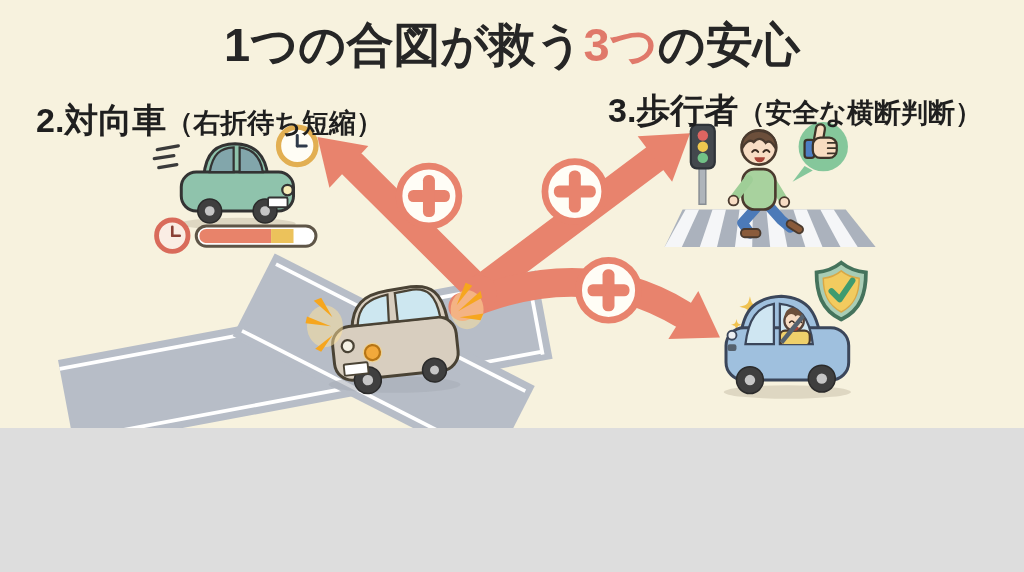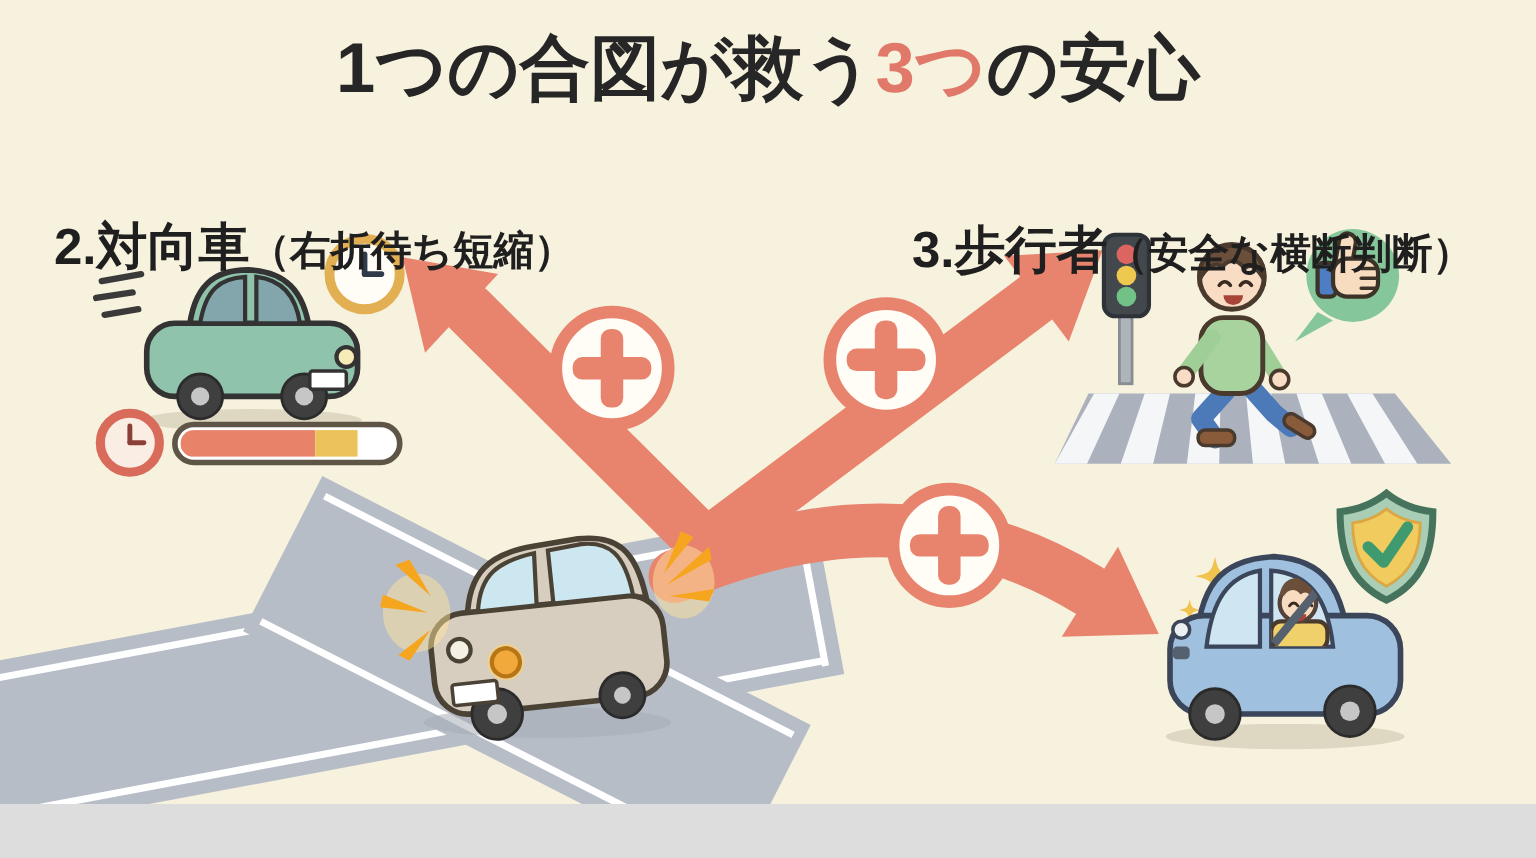--- a/index.html
+++ b/index.html
@@ -10,44 +10,44 @@
     --ink:#262626;
   }
   *{margin:0;padding:0;box-sizing:border-box;}
   html,body{width:100%;height:100%;}
   body{
     font-family:"Liberation Sans","DejaVu Sans",sans-serif;
     background:#ddd;
   }
   .stage{
     position:relative;
-    width:1024px;height:536px;
+    width:1024px;height:428px;
     background:var(--background);
     overflow:hidden;
   }
   .stage svg{position:absolute;left:0;top:0;width:100%;height:100%;display:block;}
   .c-arrow{fill:var(--arrow);}
   .c-arrow-stroke{stroke:var(--arrow);}
   .c-road{fill:var(--road);}
   .title{
     position:absolute;top:14px;left:0;right:0;
     text-align:center;
     font-size:47px;font-weight:700;color:var(--ink);
     white-space:nowrap;
   }
   .title .hl{color:var(--title-highlight);}
   .sec-label{
     position:absolute;
     font-weight:700;color:#1f1f1f;
-    white-space:nowrap;line-height:1.1;margin-top:45px;
+    white-space:nowrap;line-height:1.1;
   }
   .sec-label .main{font-size:34px;}
   .sec-label .sub{font-size:27px;}
   .lbl-oncoming{left:36px;top:102px;}
-  .lbl-pedestrian{left:608px;top:104px;}
+  .lbl-pedestrian{left:608px;top:92px;}
   .lbl-following{left:700px;top:510px;}
 </style>
 </head>
 <body>
 
 <div class="stage">
 
 <svg viewBox="0 0 1024 572">
   <defs>
     <clipPath id="barClip">

